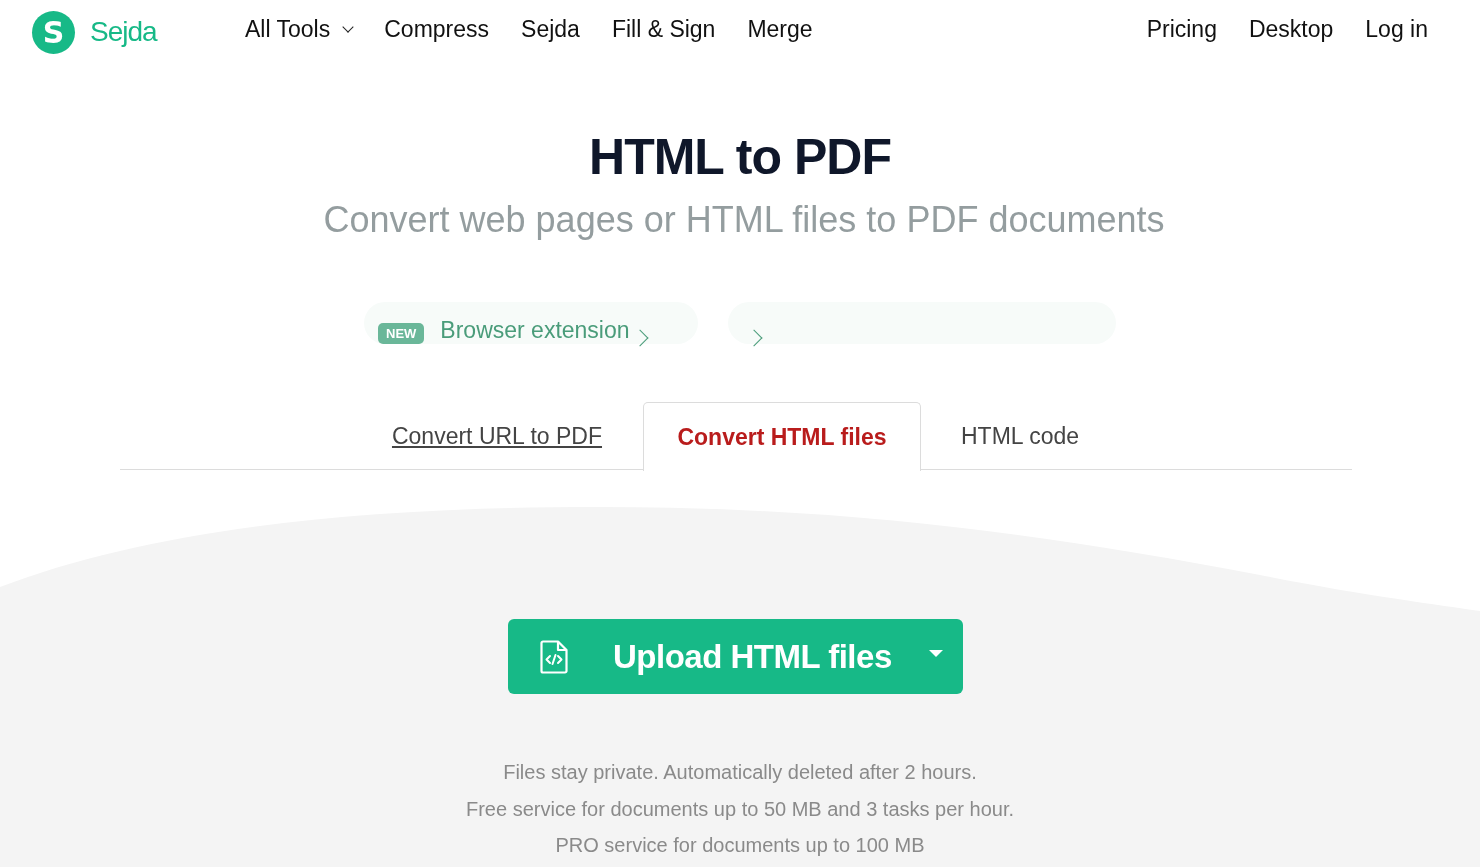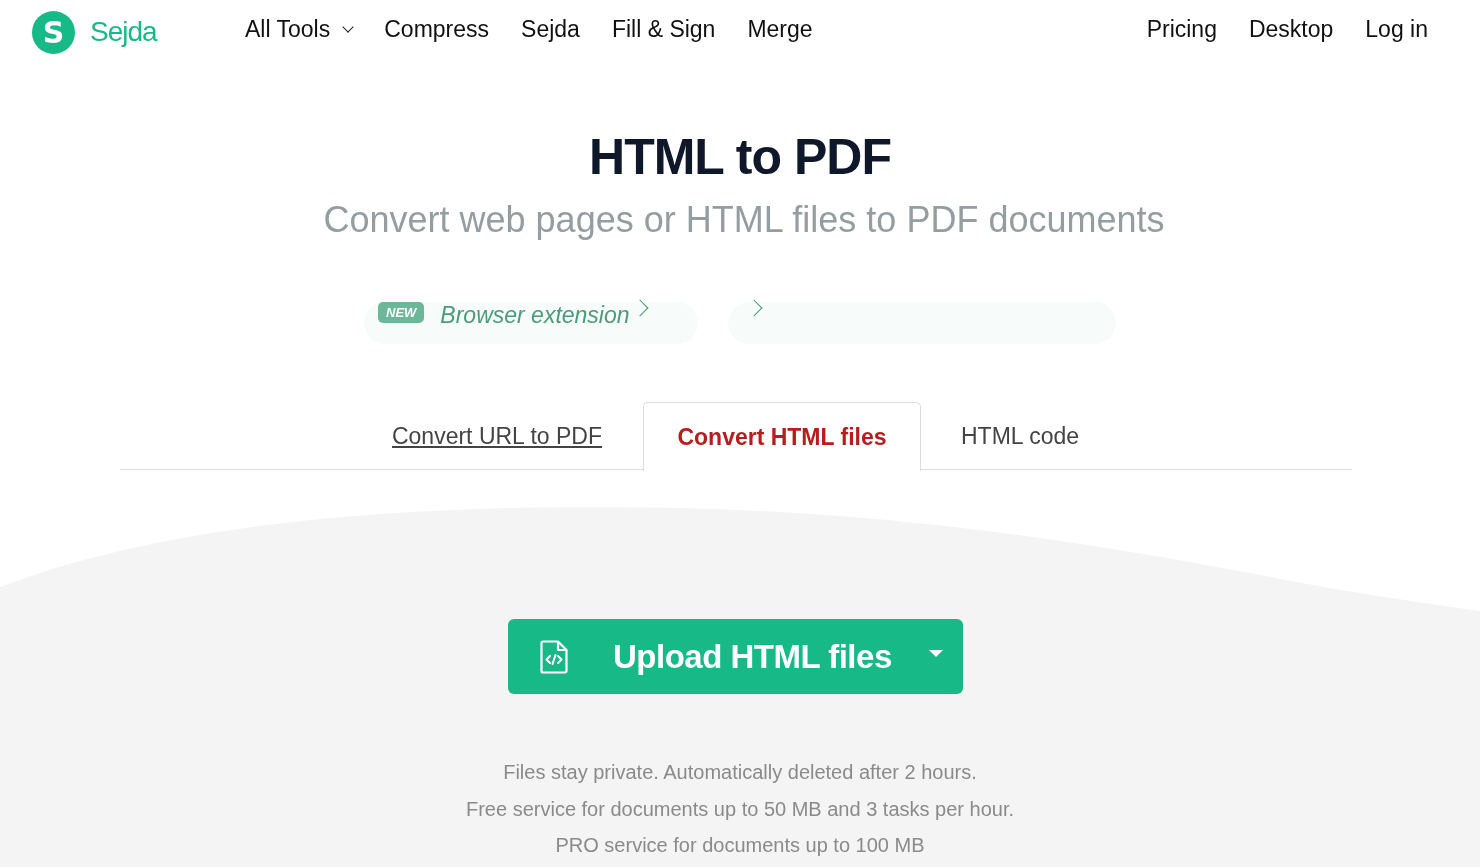--- a/index.html
+++ b/index.html
@@ -61,22 +61,22 @@
       text-align: center; font-size: 36px; color: #949d9f;
     }
 
     
     .pills {
       position: absolute; left: 0; width: 1480px; top: 302px;
       display: flex; justify-content: center; gap: 30px;
     }
     .pill {
       height: 42px; border-radius: 21px; background: #f7fbf9;
-      display: flex; align-items: flex-start; padding: 0 16px;
-      font-size: 23px; color: #4a9c7a; cursor: pointer; white-space: nowrap; font-style: italic;
+      display: flex; align-items: flex-end; padding: 0 16px;
+      font-size: 23px; color: #4a9c7a; cursor: pointer; white-space: nowrap;
     }
     .pill.first { width: 334px; padding-left: 14px; }
     .pill.second { width: 388px; }
     .badge {
       background: #6ab799; color: #fff; font-size: 13px; font-weight: 700;
       padding: 3px 8px; border-radius: 5px; margin-right: 16px;
       letter-spacing: 0;
     }
     .pill .arrow {
       display: inline-block; width: 12px; height: 12px;

